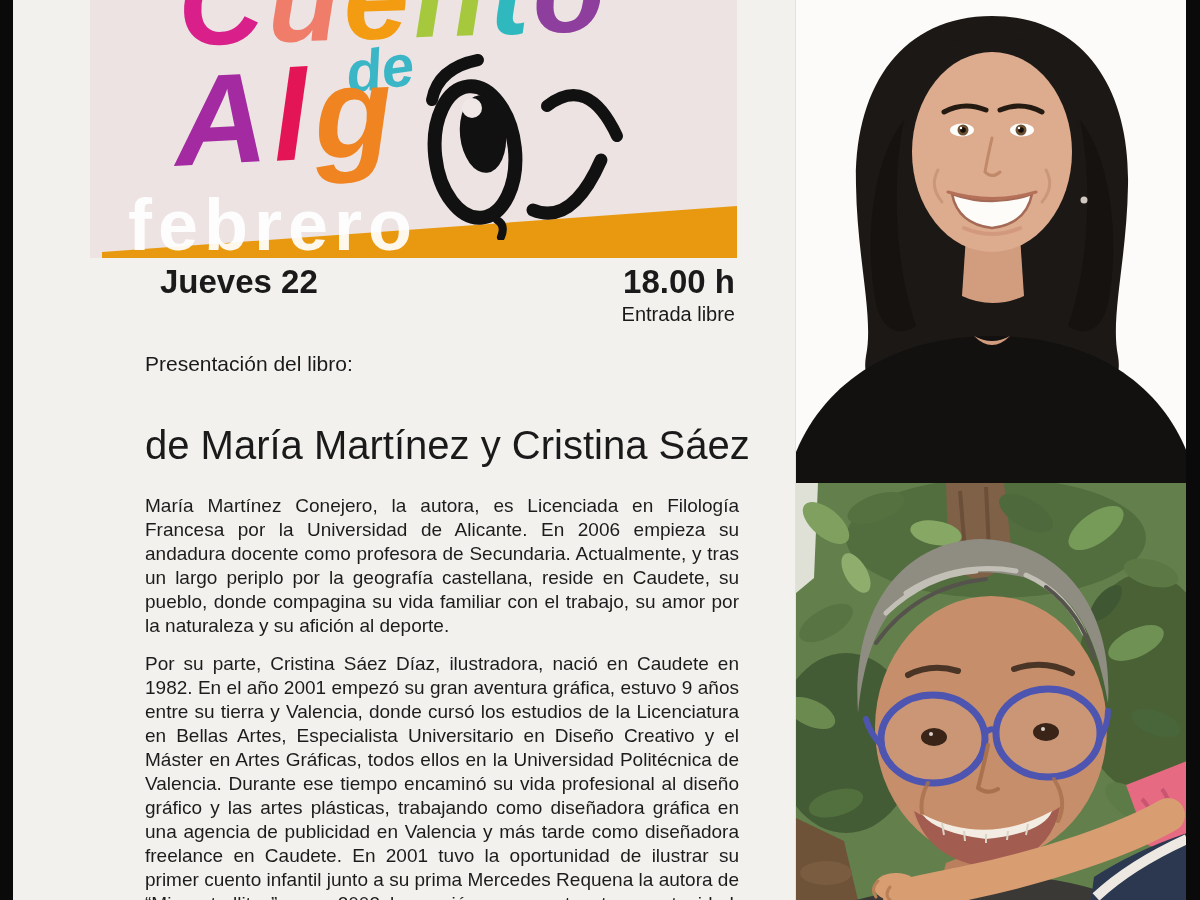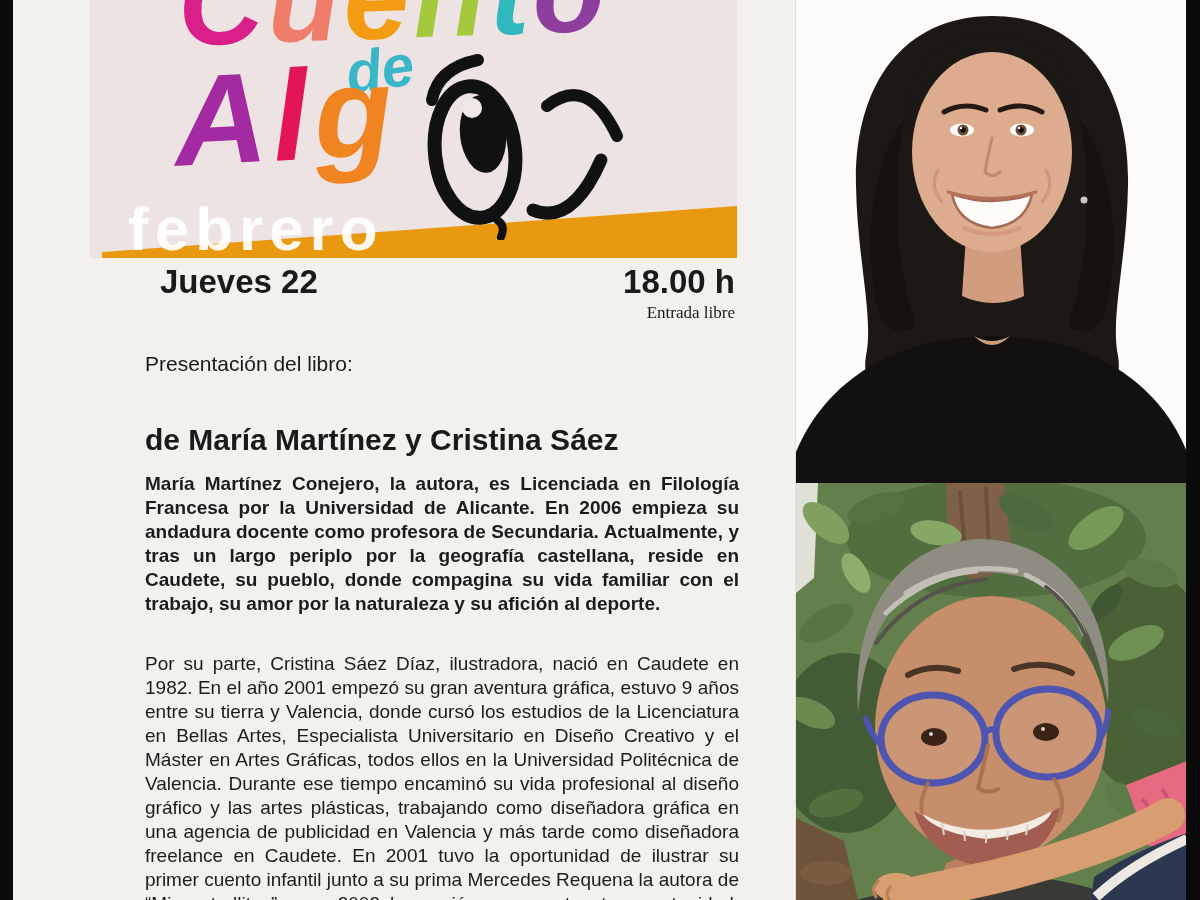--- a/index.html
+++ b/index.html
@@ -16,36 +16,36 @@
   .logo-block{position:absolute;left:77px;top:0;width:647px;height:258px;
               background:#ece3e2;overflow:hidden;}
   .logo-band{position:absolute;left:0;top:0;width:647px;height:258px;}
   .logo-title{position:absolute;left:88px;top:-62px;font-size:118px;line-height:1;
               font-style:italic;font-weight:bold;letter-spacing:4px;transform:rotate(-2deg);white-space:nowrap;}
   .logo-de{position:absolute;left:256px;top:40px;font-size:58px;line-height:1;
            font-style:italic;font-weight:bold;color:#3ab6c6;transform:rotate(-8deg);}
   .logo-algo{position:absolute;left:84px;top:52px;font-size:128px;line-height:1;
              font-style:italic;font-weight:bold;letter-spacing:6px;transform:rotate(-3deg);white-space:nowrap;}
   .eye-svg{position:absolute;left:330px;top:48px;}
-  .logo-month{position:absolute;left:38px;bottom:3px;font-size:62px;line-height:.82;
+  .logo-month{position:absolute;left:38px;bottom:3px;font-size:72px;line-height:.82;
               font-weight:bold;letter-spacing:6px;color:rgba(255,255,255,.92);}
 
   
   .event-day{position:absolute;left:147px;top:263px;font-size:33px;font-weight:bold;}
   .event-venue{position:absolute;left:132px;top:303px;font-size:21px;}
   .event-time{position:absolute;right:60px;top:263px;font-size:33px;font-weight:bold;text-align:left;}
-  .event-adm{position:absolute;right:60px;top:303px;font-size:17px;text-align:right;font-family:Liberation Serif, serif;}
+  .event-adm{position:absolute;right:60px;top:303px;font-size:20px;text-align:right;}
 
   .pres-label{position:absolute;left:132px;top:352px;font-size:21px;text-align:center;}
   .book-title{position:absolute;left:130px;top:382px;font-size:34px;font-weight:bold;margin:0;}
-  .book-authors{position:absolute;left:132px;top:423px;font-size:30px;font-weight:bold;margin:0;}
+  .book-authors{position:absolute;left:132px;top:423px;font-size:40px;font-weight:normal;margin:0;}
 
   .bio{position:absolute;left:132px;width:594px;margin:0;font-size:19px;line-height:24px;
        text-align:justify;color:#1c1c1c;}
-  .bio-1{top:472px;font-weight:bold;}
+  .bio-1{top:494px;}
   .bio-2{top:652px;}
 
   
   .photos{position:absolute;left:795px;top:0;width:391px;height:900px;border-left:1px solid #e5e2de;}
   .photo{position:absolute;left:0;width:391px;overflow:hidden;}
   .photo-top{top:0;height:483px;background:#fcfbf9;}
   .photo-bottom{top:483px;height:417px;background:#63804c;}
 </style>
 </head>
 <body>

